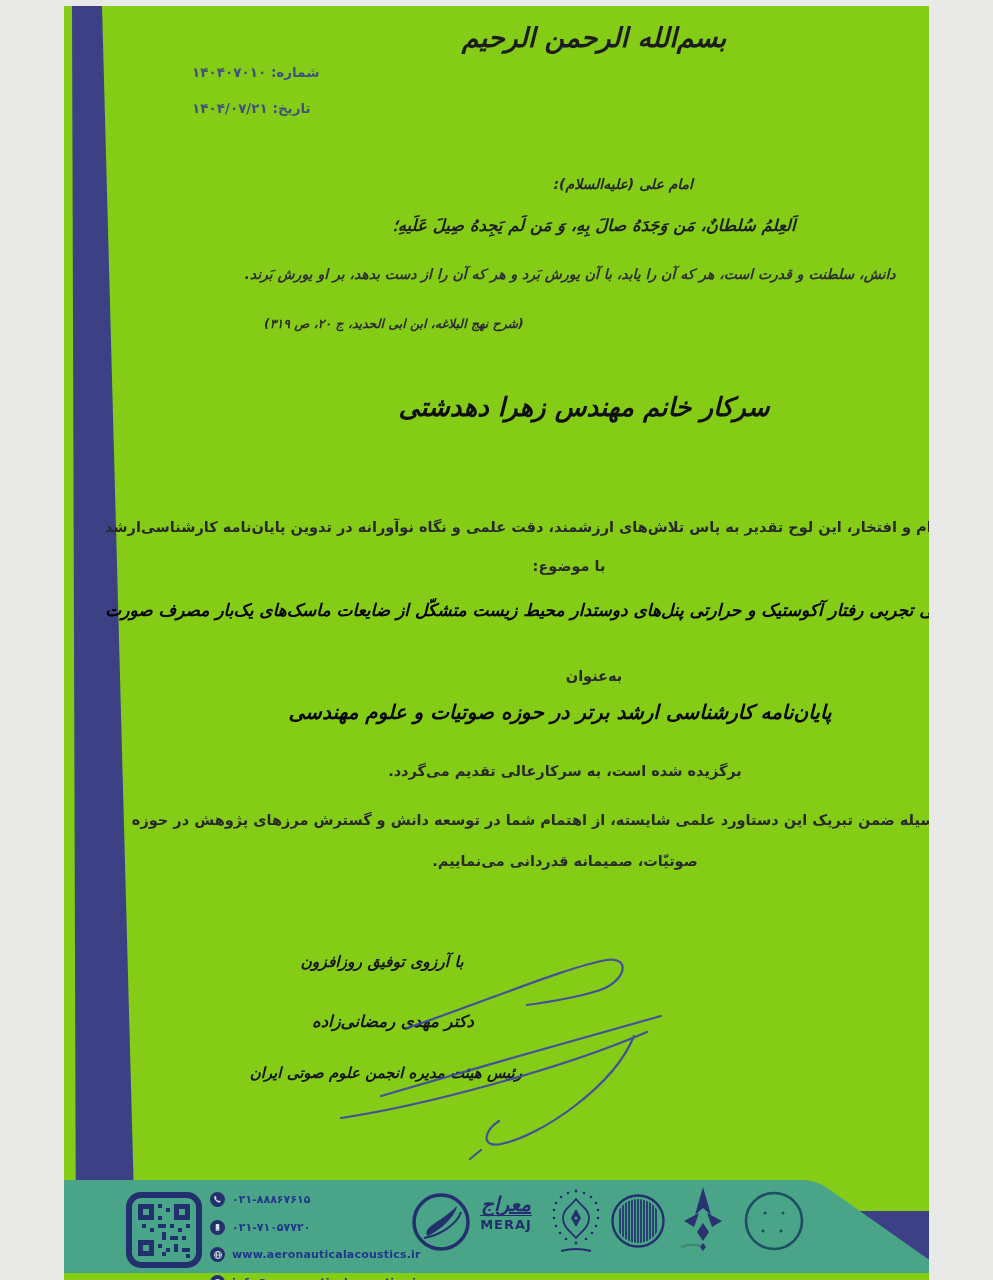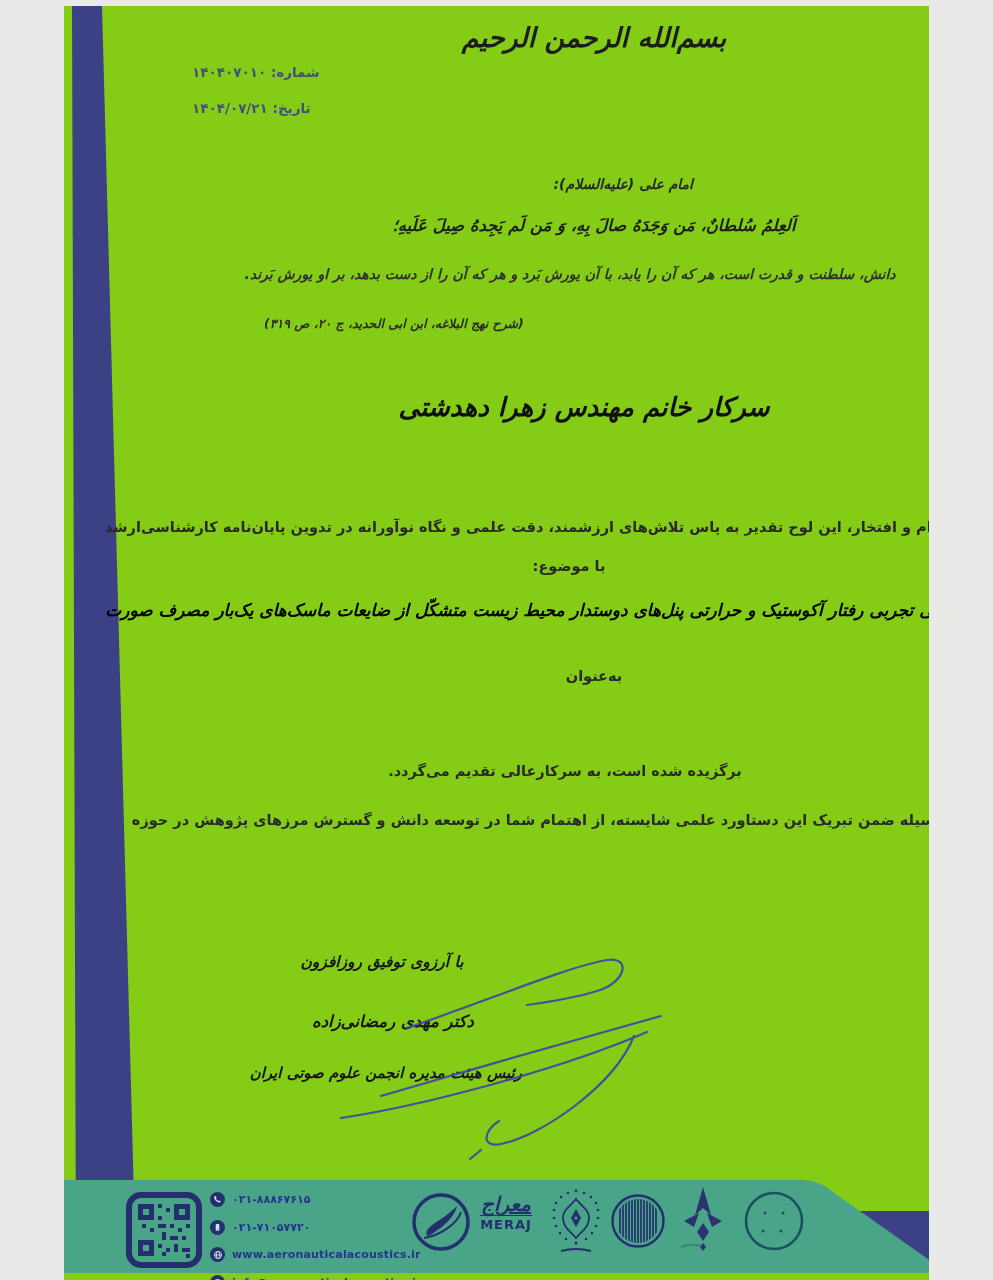--- a/index.html
+++ b/index.html
@@ -75,22 +75,24 @@
   <div class="t attribution">امام علی (علیه‌السلام):</div>
   <div class="t translation center nowrap">دانش، سلطنت و قدرت است، هر که آن را یابد، با آن یورش بَرد و هر که آن را از دست بدهد، بر او یورش بَرند.</div>
   <div class="t arabic cal center nowrap">اَلعِلمُ سُلطانٌ، مَن وَجَدَهُ صالَ بِهِ، وَ مَن لَم یَجِدهُ صِیلَ عَلَیهِ؛</div>
   <div class="t source">(شرح نهج البلاغه، ابن ابی الحدید، ج ۲۰، ص ۳۱۹)</div>
 
   <div class="t recipient cal center nowrap">سرکار خانم مهندس زهرا دهدشتی</div>
   <div class="t bodyline appreciation center nowrap">با احترام و افتخار، این لوح تقدیر به پاس تلاش‌های ارزشمند، دقت علمی و نگاه نوآورانه در تدوین پایان‌نامه کارشناسی‌ارشد</div>
   <div class="t bodyline subject-label center">با موضوع:</div>
   <div class="t thesis-title cal center nowrap">بررسی تجربی رفتار آکوستیک و حرارتی پنل‌های دوستدار محیط زیست متشکّل از ضایعات ماسک‌های یک‌بار مصرف صورت</div>
   <div class="t bodyline as-label center">به‌عنوان</div>
+  <div class="t award-title cal center nowrap">پایان‌نامه کارشناسی ارشد برتر در حوزه صوتیات و علوم مهندسی</div>
   <div class="t bodyline selected center nowrap">برگزیده شده است، به سرکارعالی تقدیم می‌گردد.</div>
   <div class="t bodyline closing1 center nowrap">بدین‌وسیله ضمن تبریک این دستاورد علمی شایسته، از اهتمام شما در توسعه دانش و گسترش مرزهای پژوهش در حوزه</div>
+  <div class="t bodyline closing2 center nowrap">صوتیّات، صمیمانه قدردانی می‌نماییم.</div>
 
   <div class="t sig-wish cal center nowrap">با آرزوی توفیق روزافزون</div>
   <div class="t sig-name cal center nowrap">دکتر مهدی رمضانی‌زاده</div>
   <div class="t sig-role cal center nowrap">رئیس هیئت مدیره انجمن علوم صوتی ایران</div>
   <svg class="abs" width="370" height="235" viewBox="0 0 370 235" style="left:265px;top:938px" fill="none" stroke="#3f47a5" stroke-width="2.2" stroke-linecap="round" opacity="0.92">
     <path d="M78,84 C150,60 240,22 278,16 C302,12 298,38 268,47 C245,54 220,58 198,61"></path>
     <path d="M332,72 C260,92 140,126 52,152"></path>
     <path d="M318,88 C230,126 92,162 12,174"></path>
     <path d="M305,92 C285,142 212,192 172,200 C152,204 154,187 170,177"></path>
     <path d="M152,206 l -11,9"></path>

